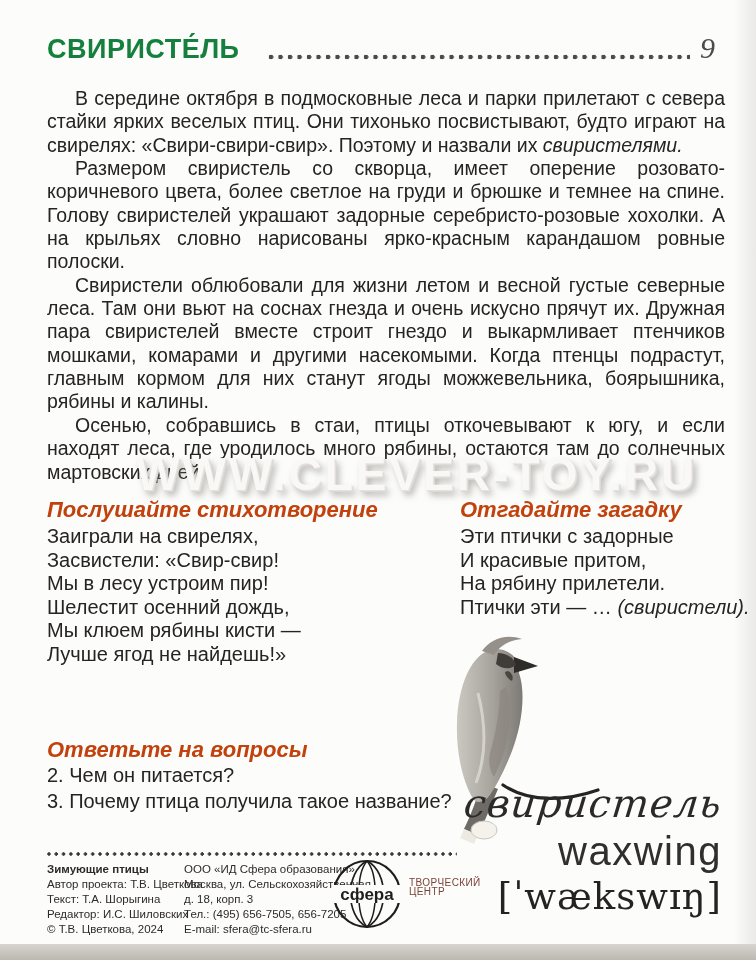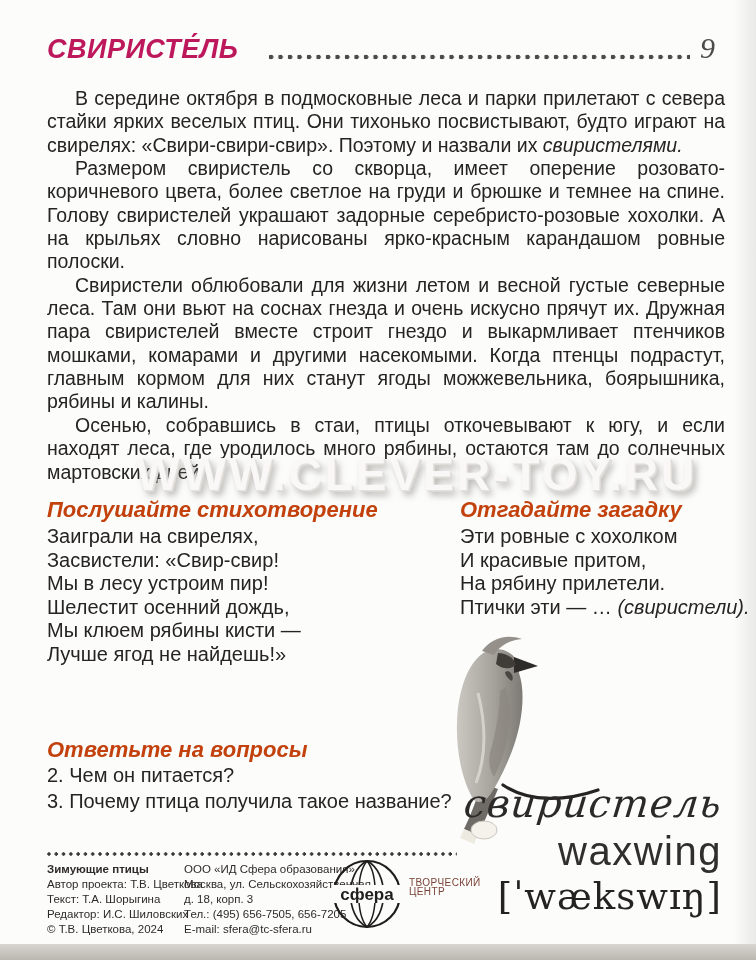--- a/index.html
+++ b/index.html
@@ -5,22 +5,22 @@
   html,body{margin:0;padding:0;}
   .page{
     position:relative; width:756px; height:960px;
     background:#fcfcfa; overflow:hidden;
     font-family:"Liberation Sans", sans-serif;
     color:#262422;
   }
   
   .title{
     position:absolute; left:47px; top:34px;
-    font-size:27px; font-weight:bold; font-style:italic;
-    letter-spacing:.5px; color:#be185d;
+    font-size:27px; font-weight:bold; 
+    letter-spacing:.5px; color:#15803d;
   }
   .title-dots{
     position:absolute; left:268px; top:53px; width:422px; height:8px;
     background-image:radial-gradient(circle at 3px 4px, #4c4a47 2.1px, transparent 2.6px);
     background-size:9.5px 8px; background-repeat:repeat-x;
   }
   .page-num{
     position:absolute; left:700px; top:31px;
     font-family:"Liberation Serif", serif; font-style:italic;
     font-size:30px; color:#4d4b49;
@@ -120,21 +120,21 @@
     <div>Заиграли на свирелях,</div>
     <div>Засвистели: «Свир-свир!</div>
     <div>Мы в лесу устроим пир!</div>
     <div>Шелестит осенний дождь,</div>
     <div>Мы клюем рябины кисти —</div>
     <div>Лучше ягод не найдешь!»</div>
   </div>
 
   <div class="section-heading" style="left:460px; top:497px;">Отгадайте загадку</div>
   <div class="verse" style="left:460px; top:525px;">
-    <div>Эти ровные с хохолком</div>
+    <div>Эти птички с задорные</div>
     <div>И красивые притом,</div>
     <div>На рябину прилетели.</div>
     <div><span>Птички эти — … </span><i>(свиристели).</i></div>
   </div>
 
   <svg class="bird" width="170" height="225" viewBox="0 0 170 225">
     <defs>
       <linearGradient id="bg1" x1="0" y1="0" x2="1" y2="0">
         <stop offset="0" stop-color="#cbc7c1"></stop>
         <stop offset="0.55" stop-color="#a6a29c"></stop>

